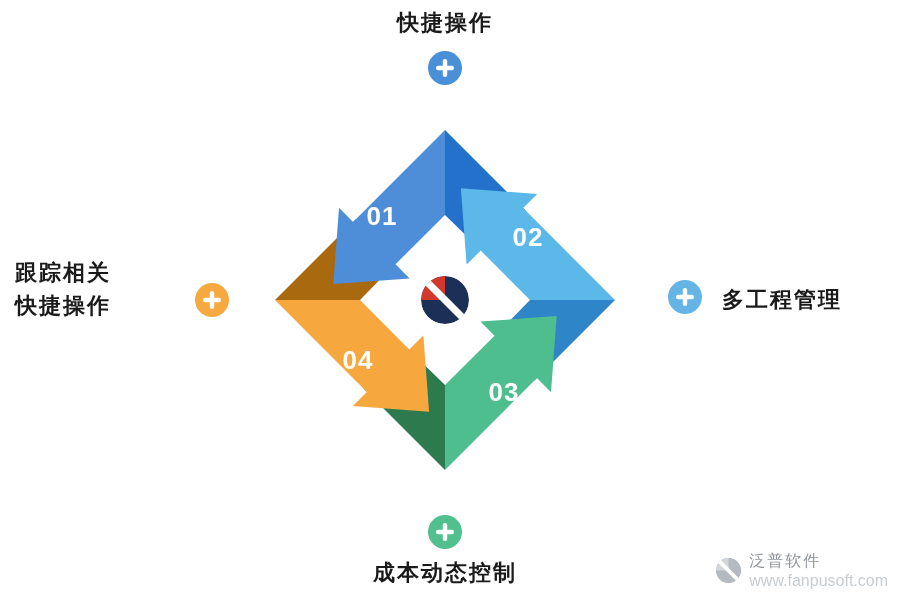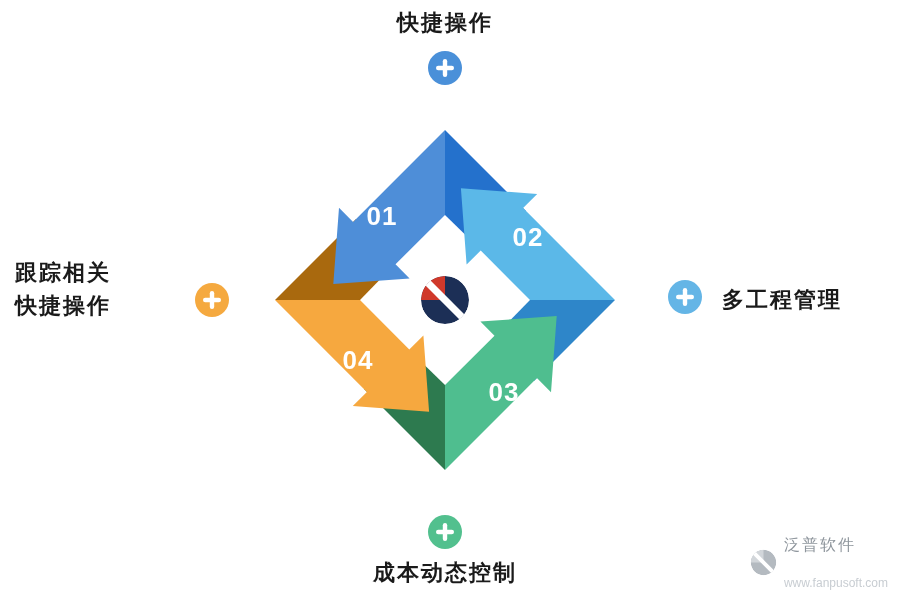--- a/index.html
+++ b/index.html
@@ -19,21 +19,21 @@
   .callout-right{left:722px;top:285px;width:176px;text-align:left;white-space:nowrap}
   .callout-bottom{left:295px;top:558px;width:300px;text-align:center}
   .callout-left{left:15px;top:256px;width:160px;line-height:33px}
   .plus-badge{position:absolute;width:34px;height:34px}
   .badge-top{left:428px;top:51px}
   .badge-right{left:668px;top:280px}
   .badge-bottom{left:428px;top:515px}
   .badge-left{left:195px;top:283px}
   .watermark{position:absolute;right:12px;bottom:10px;display:flex;align-items:center;gap:7px}
   .wm-name{font-size:16px;font-weight:normal;color:#8f969d;letter-spacing:2px}
-  .wm-url{font-size:12px;color:#c8cdd2;margin-top:20px}
+  .wm-url{font-size:16px;color:#c8cdd2;margin-top:0}
 </style>
 </head>
 <body>
 
 <div class="stage">
 
   <svg class="diagram-svg" width="900" height="600" viewBox="0 0 900 600">
 
     <path d="M445,130 L526,211 L484,253 L445,215 Z" fill="#2471cc"></path>
     <path d="M615,300 L534,381 L492,339 L530,300 Z" fill="#2e86c9"></path>

